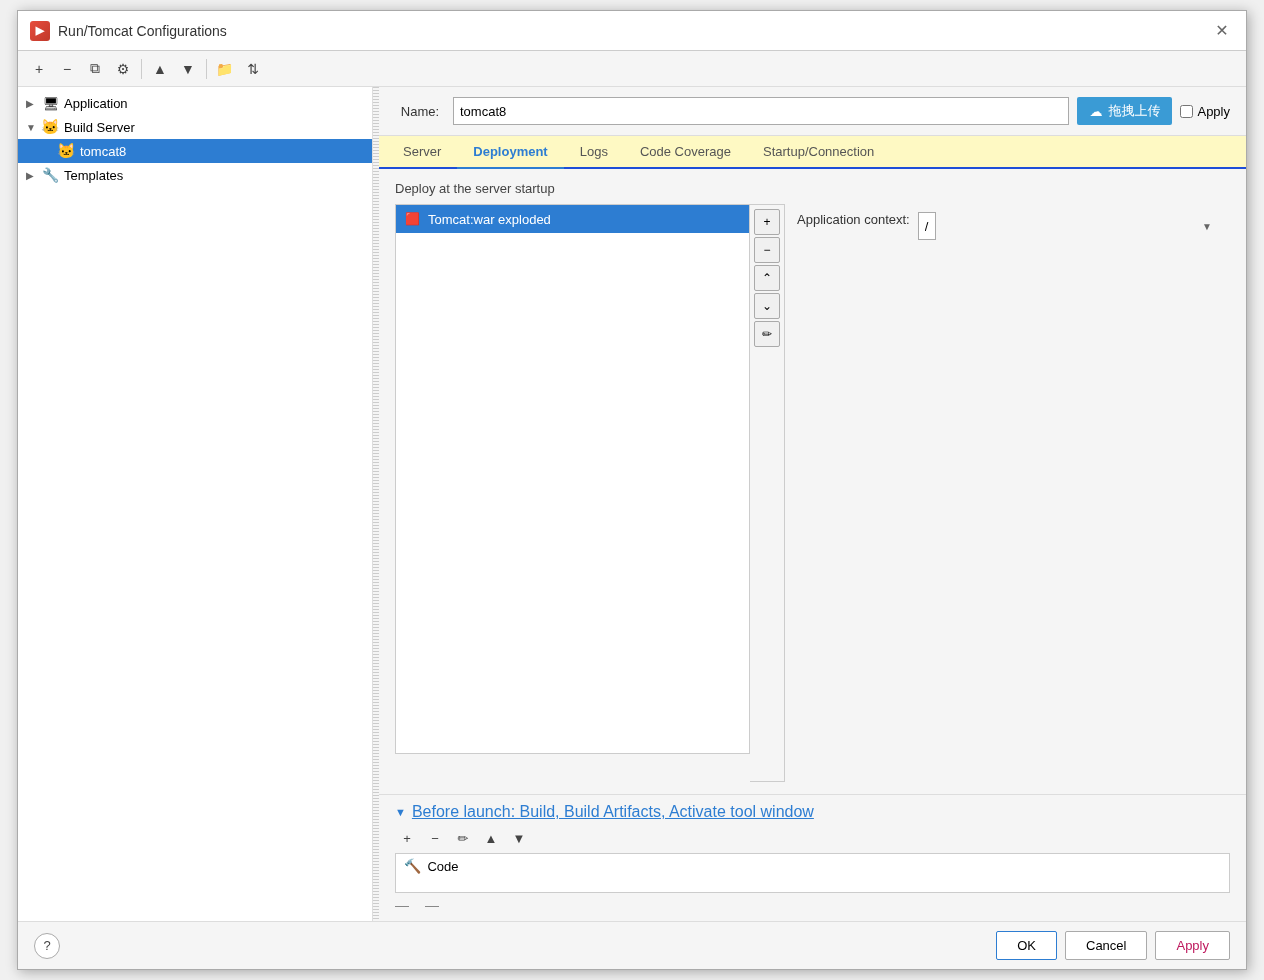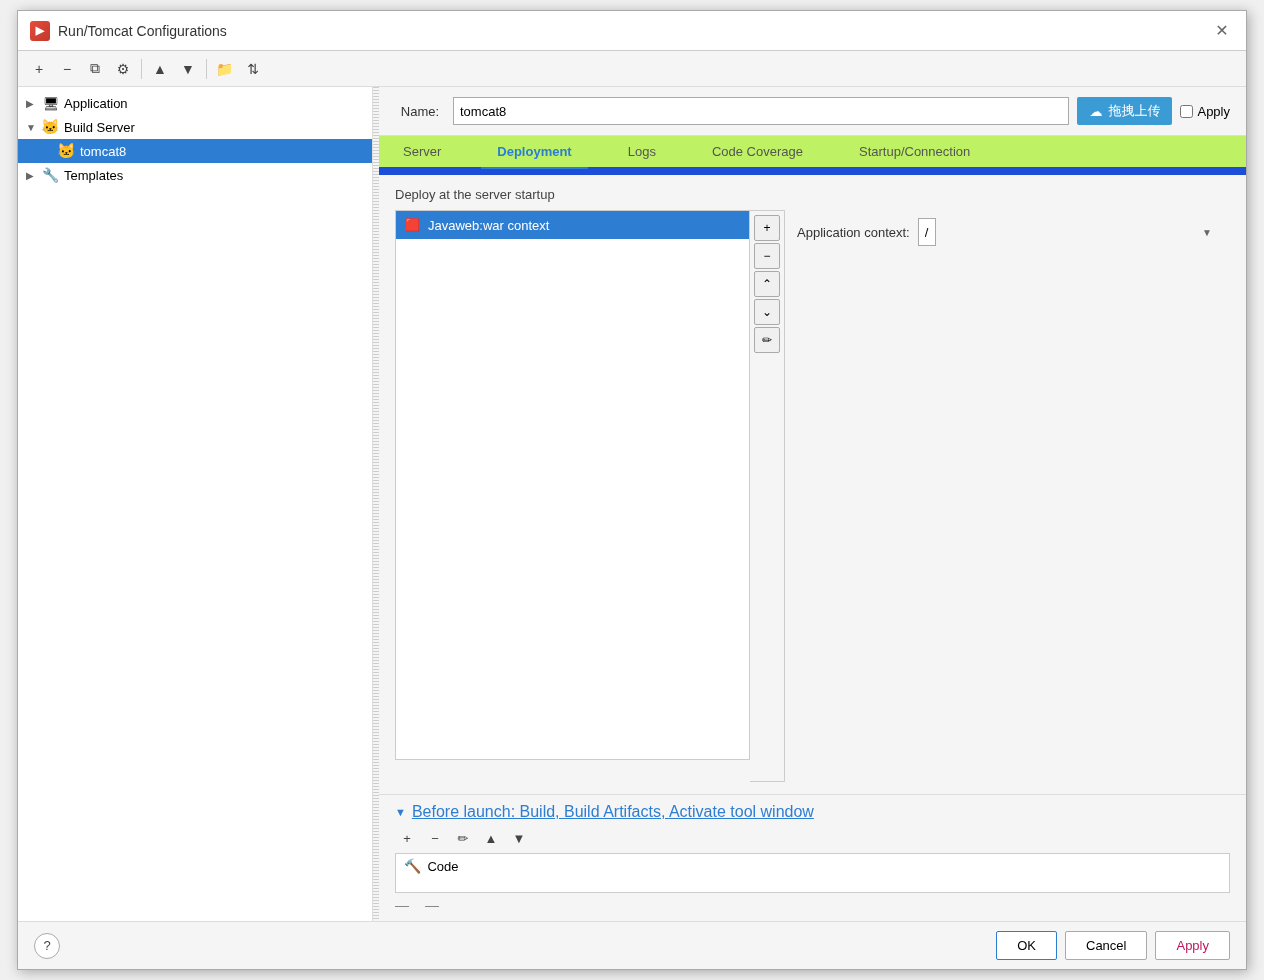--- a/index.html
+++ b/index.html
@@ -179,24 +179,23 @@
       border-radius: 2px;
       font-size: 13px;
     }
     .share-checkbox-area {
       display: flex;
       align-items: center;
       gap: 4px;
     }
     .tabs {
       display: flex;
-      border-bottom: 8px solid #1d4ed8;
-      background: #bef264;
+      border-bottom: 2px solid #1d4ed8;
+      background: #fef9c3;
       padding: 0 8px;
-      gap: 24px;
     }
     .tab {
       padding: 8px 16px;
       cursor: pointer;
       font-size: 13px;
       color: #555;
       border-bottom: 2px solid transparent;
       margin-bottom: -2px;
       white-space: nowrap;
     }
@@ -258,21 +257,21 @@
       background: #f0f0f0;
       cursor: pointer;
       display: flex;
       align-items: center;
       justify-content: center;
       font-size: 12px;
       border-radius: 2px;
     }
     .app-context-row {
       display: flex;
-      align-items: center;
+      align-items: flex-start;
       gap: 8px;
     }
     .app-context-label {
       font-size: 13px;
       color: #333;
       white-space: nowrap;
     }
     .app-context-select {
       flex: 1;
       height: 28px;
@@ -493,21 +492,21 @@
       </div>
 
       <div class="deployment-content">
         <div class="deploy-section-label">Deploy at the server startup</div>
         <div class="deploy-main-area">
 
           <div class="left-deploy-side">
             <div class="deploy-list-container">
               <div class="deploy-list-item selected">
                 <span class="artifact-icon">🟥</span>
-                <span>Javaweb:war context</span>
+                <span>Tomcat:war exploded</span>
               </div>
             </div>
             <div class="deploy-controls">
               <button class="deploy-ctrl-btn">+</button>
               <button class="deploy-ctrl-btn">−</button>
               <button class="deploy-ctrl-btn">⌃</button>
               <button class="deploy-ctrl-btn">⌄</button>
               <button class="deploy-ctrl-btn">✏</button>
             </div>
           </div>

